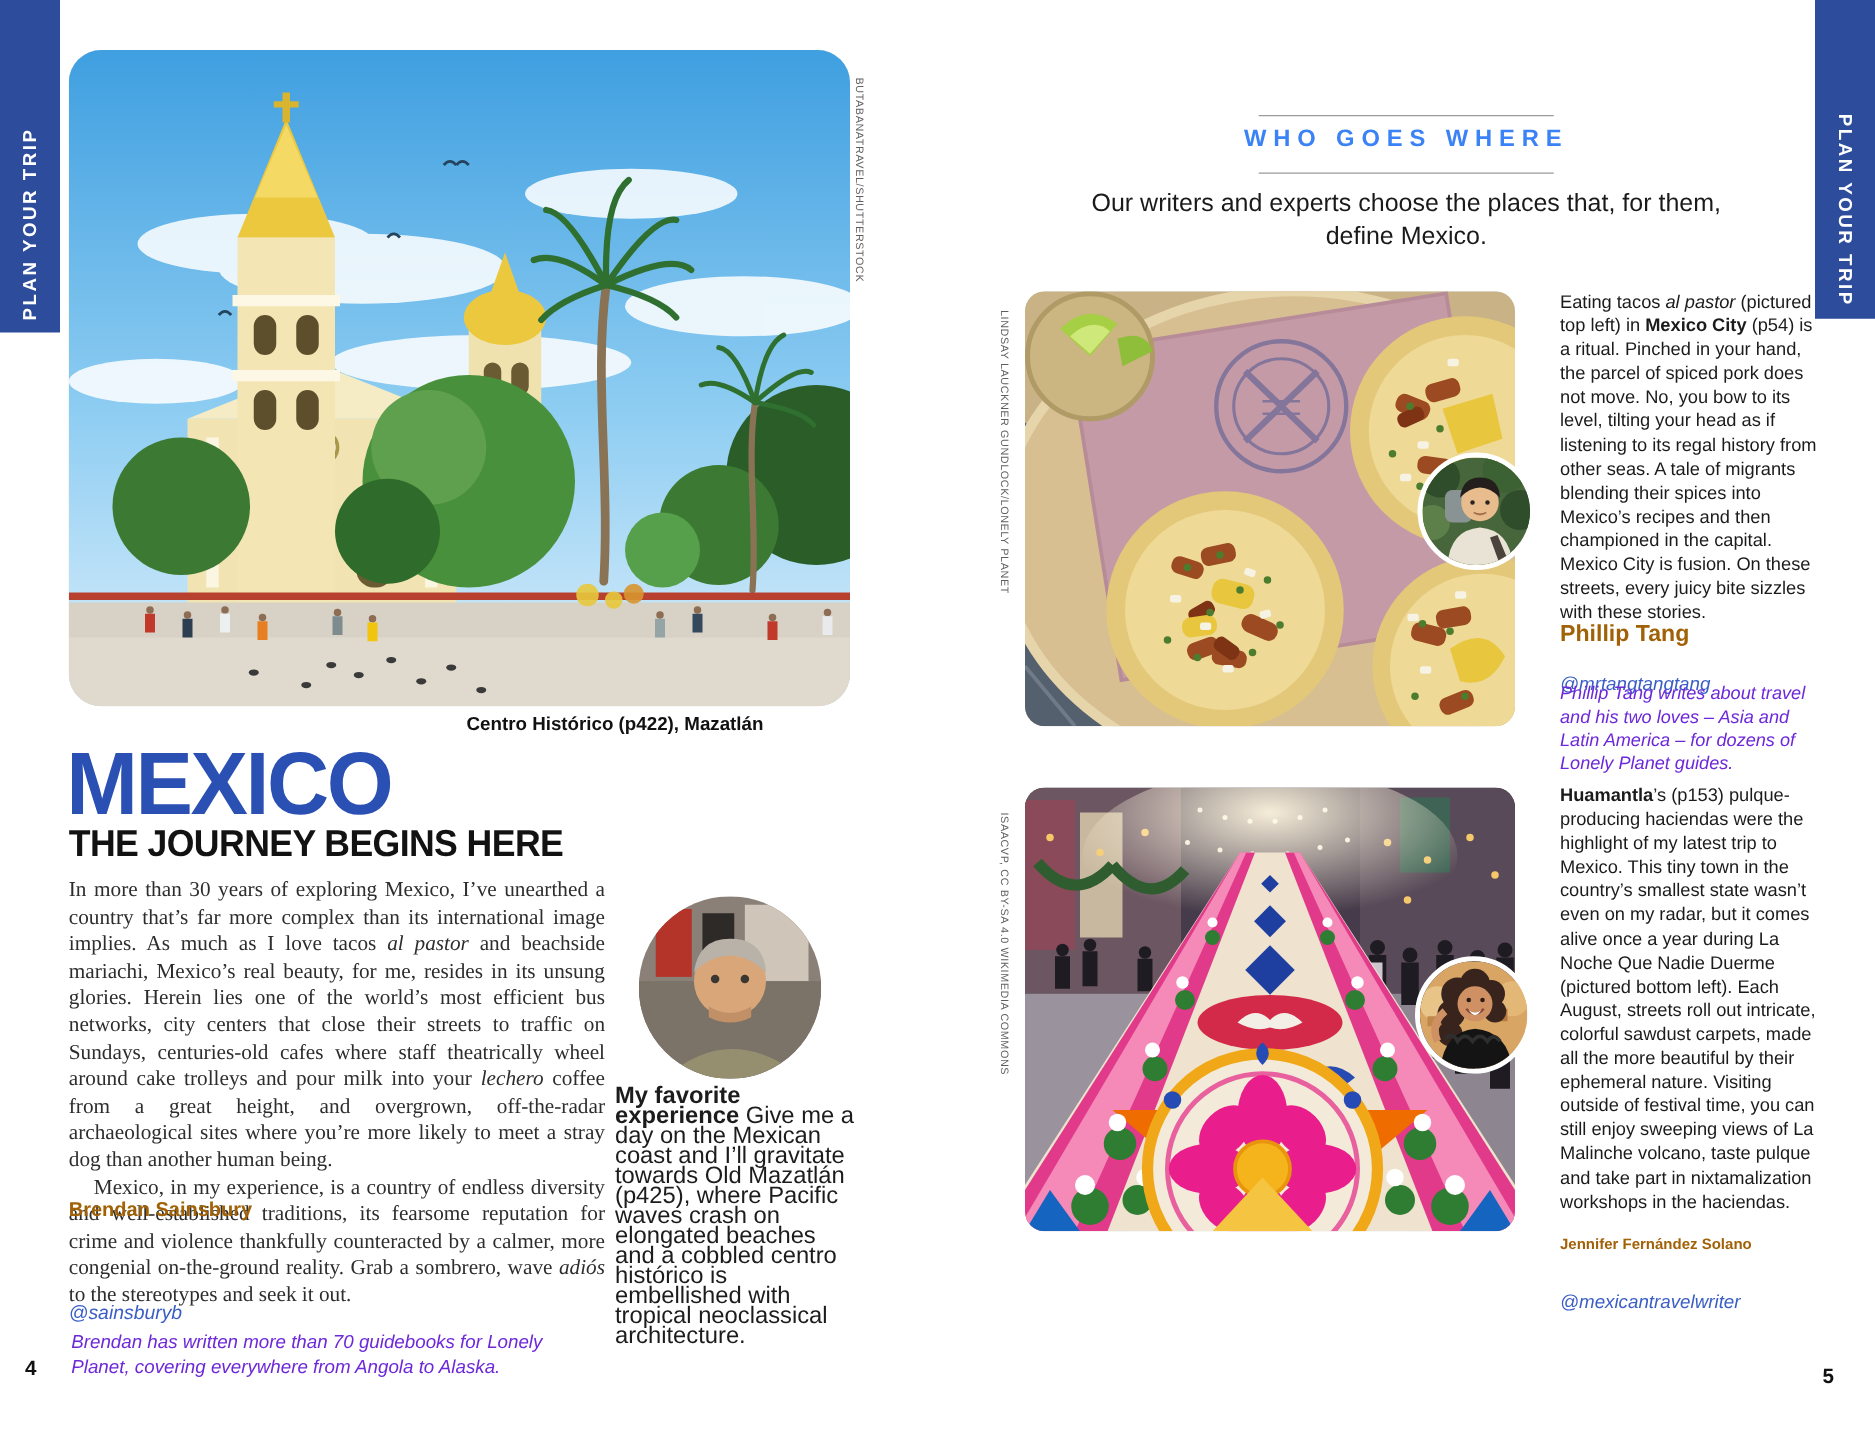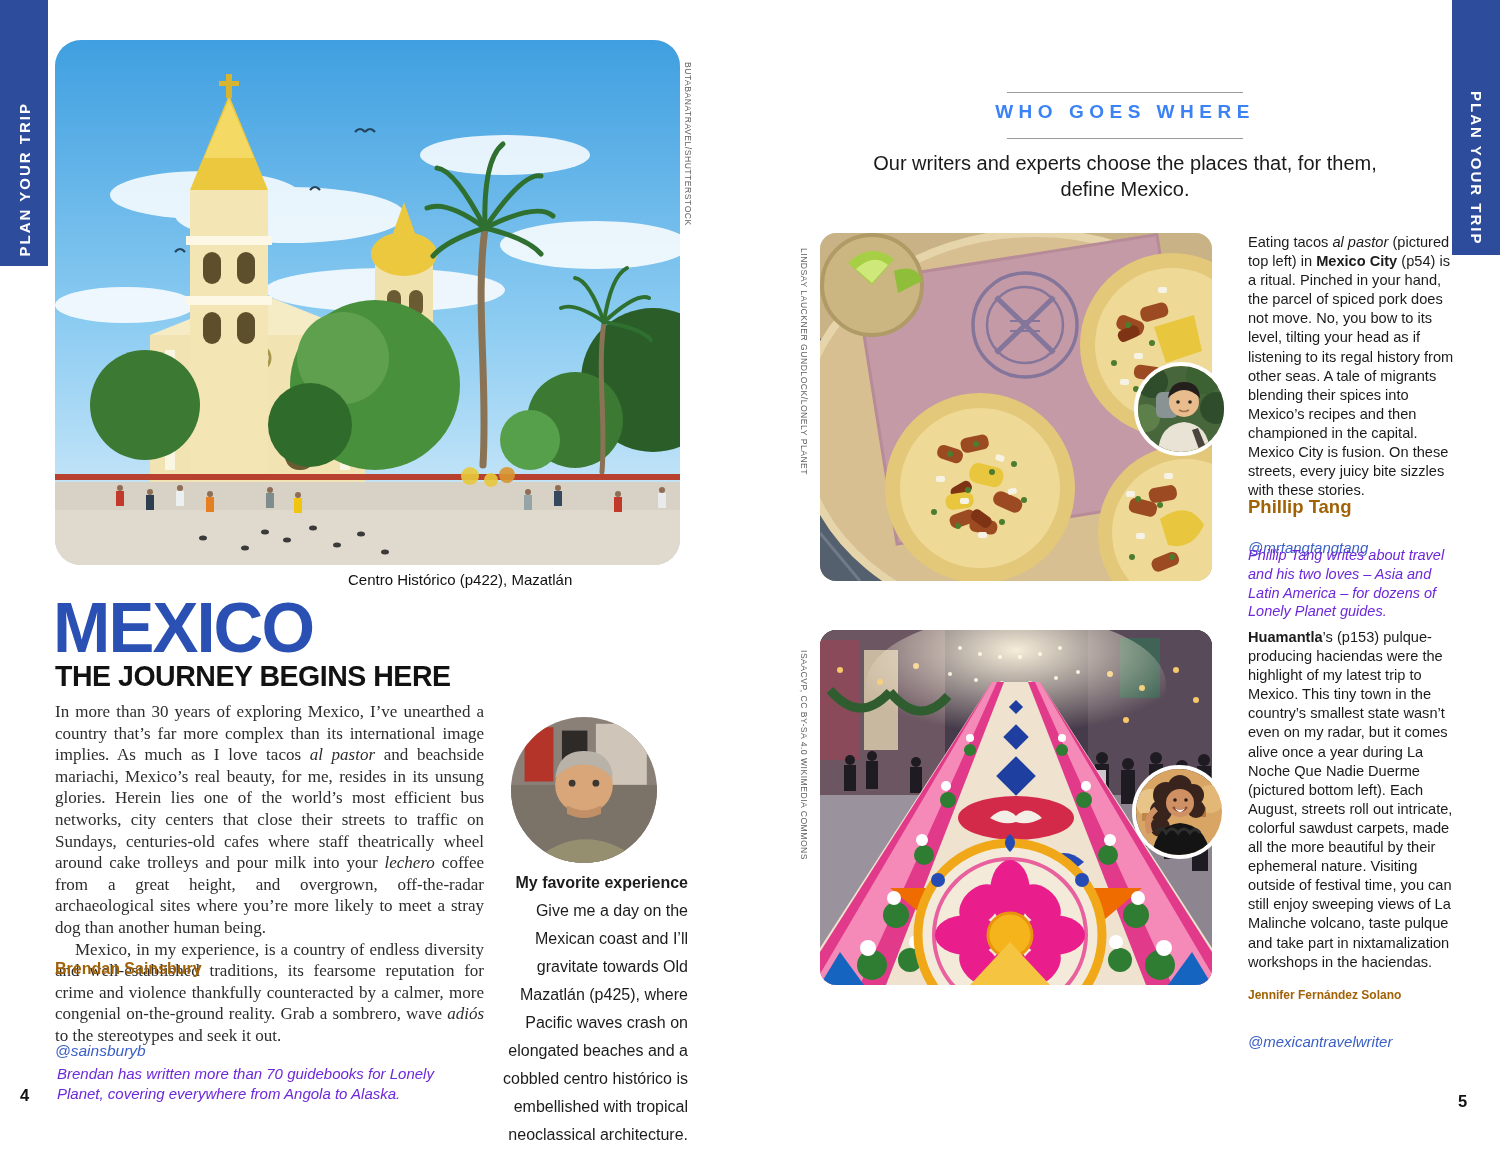--- a/index.html
+++ b/index.html
@@ -26,21 +26,21 @@
   .photo-tacos{left:820px;top:233px;width:392px;height:348px;border-radius:16px;}
   .photo-carpet{left:820px;top:630px;width:392px;height:355px;border-radius:16px;}
 
   .vcredit{
     writing-mode:vertical-rl;font-size:8.6px;color:#5f5f5f;letter-spacing:.5px;white-space:nowrap;
   }
   .credit-mazatlan{left:683px;top:62px;}
   .credit-tacos{left:799px;top:248px;}
   .credit-carpet{left:799px;top:650px;}
 
-  .caption-left{left:348px;top:571px;width:350px;text-align:left;font-weight:400;font-size:15px;color:#111;}
+  .caption-left{left:317px;top:571px;width:350px;text-align:center;font-weight:700;font-size:15px;color:#111;}
 
   
   .title{left:53px;top:592px;font-size:71px;line-height:1;font-weight:800;color:var(--title-blue,#2a50b4);
     letter-spacing:-2px;transform:scaleX(.97);transform-origin:left top;white-space:nowrap;}
   .subtitle{left:55px;top:661px;font-size:30px;line-height:1;font-weight:800;color:#121212;
     letter-spacing:-.5px;transform:scaleX(.95);transform-origin:left top;white-space:nowrap;}
 
   .intro{left:55px;top:701px;width:429px;font-family:"Liberation Serif","DejaVu Serif",serif;
     font-size:17px;line-height:21.6px;text-align:justify;color:#2d2d2d;}
   .intro p{margin:0;}
@@ -56,21 +56,21 @@
   .bio-brendan{left:57px;top:1064px;width:420px;font-size:15px;line-height:19.5px;}
 
   .pagenum{font-weight:700;font-size:16.5px;color:#111;}
   .pagenum-left{left:20px;top:1086px;}
   .pagenum-right{left:1458px;top:1092px;}
 
   
   .avatar{border-radius:50%;overflow:hidden;}
   .avatar svg{display:block;width:100%;height:100%;}
   .avatar-brendan{left:511px;top:717px;width:146px;height:146px;}
-  .fav{left:492px;top:869px;width:196px;text-align:right;font-size:16px;line-height:28px;color:#1c1c1c;}
+  .fav{left:492px;top:869px;width:196px;text-align:left;font-size:19px;line-height:16px;color:#1c1c1c;}
 
   
   .hrule{background:#9a9a9a;height:1px;width:236px;left:1007px;}
   .hrule-top{top:92px;}
   .hrule-bottom{top:138px;}
   .who{left:925px;top:101px;width:400px;text-align:center;font-size:19px;font-weight:800;
     letter-spacing:5.5px;color:#3b82f6;white-space:nowrap;}
   .subwho{left:845px;top:151px;width:560px;text-align:center;font-size:20px;line-height:25.5px;color:#1a1a1a;}
 
   

